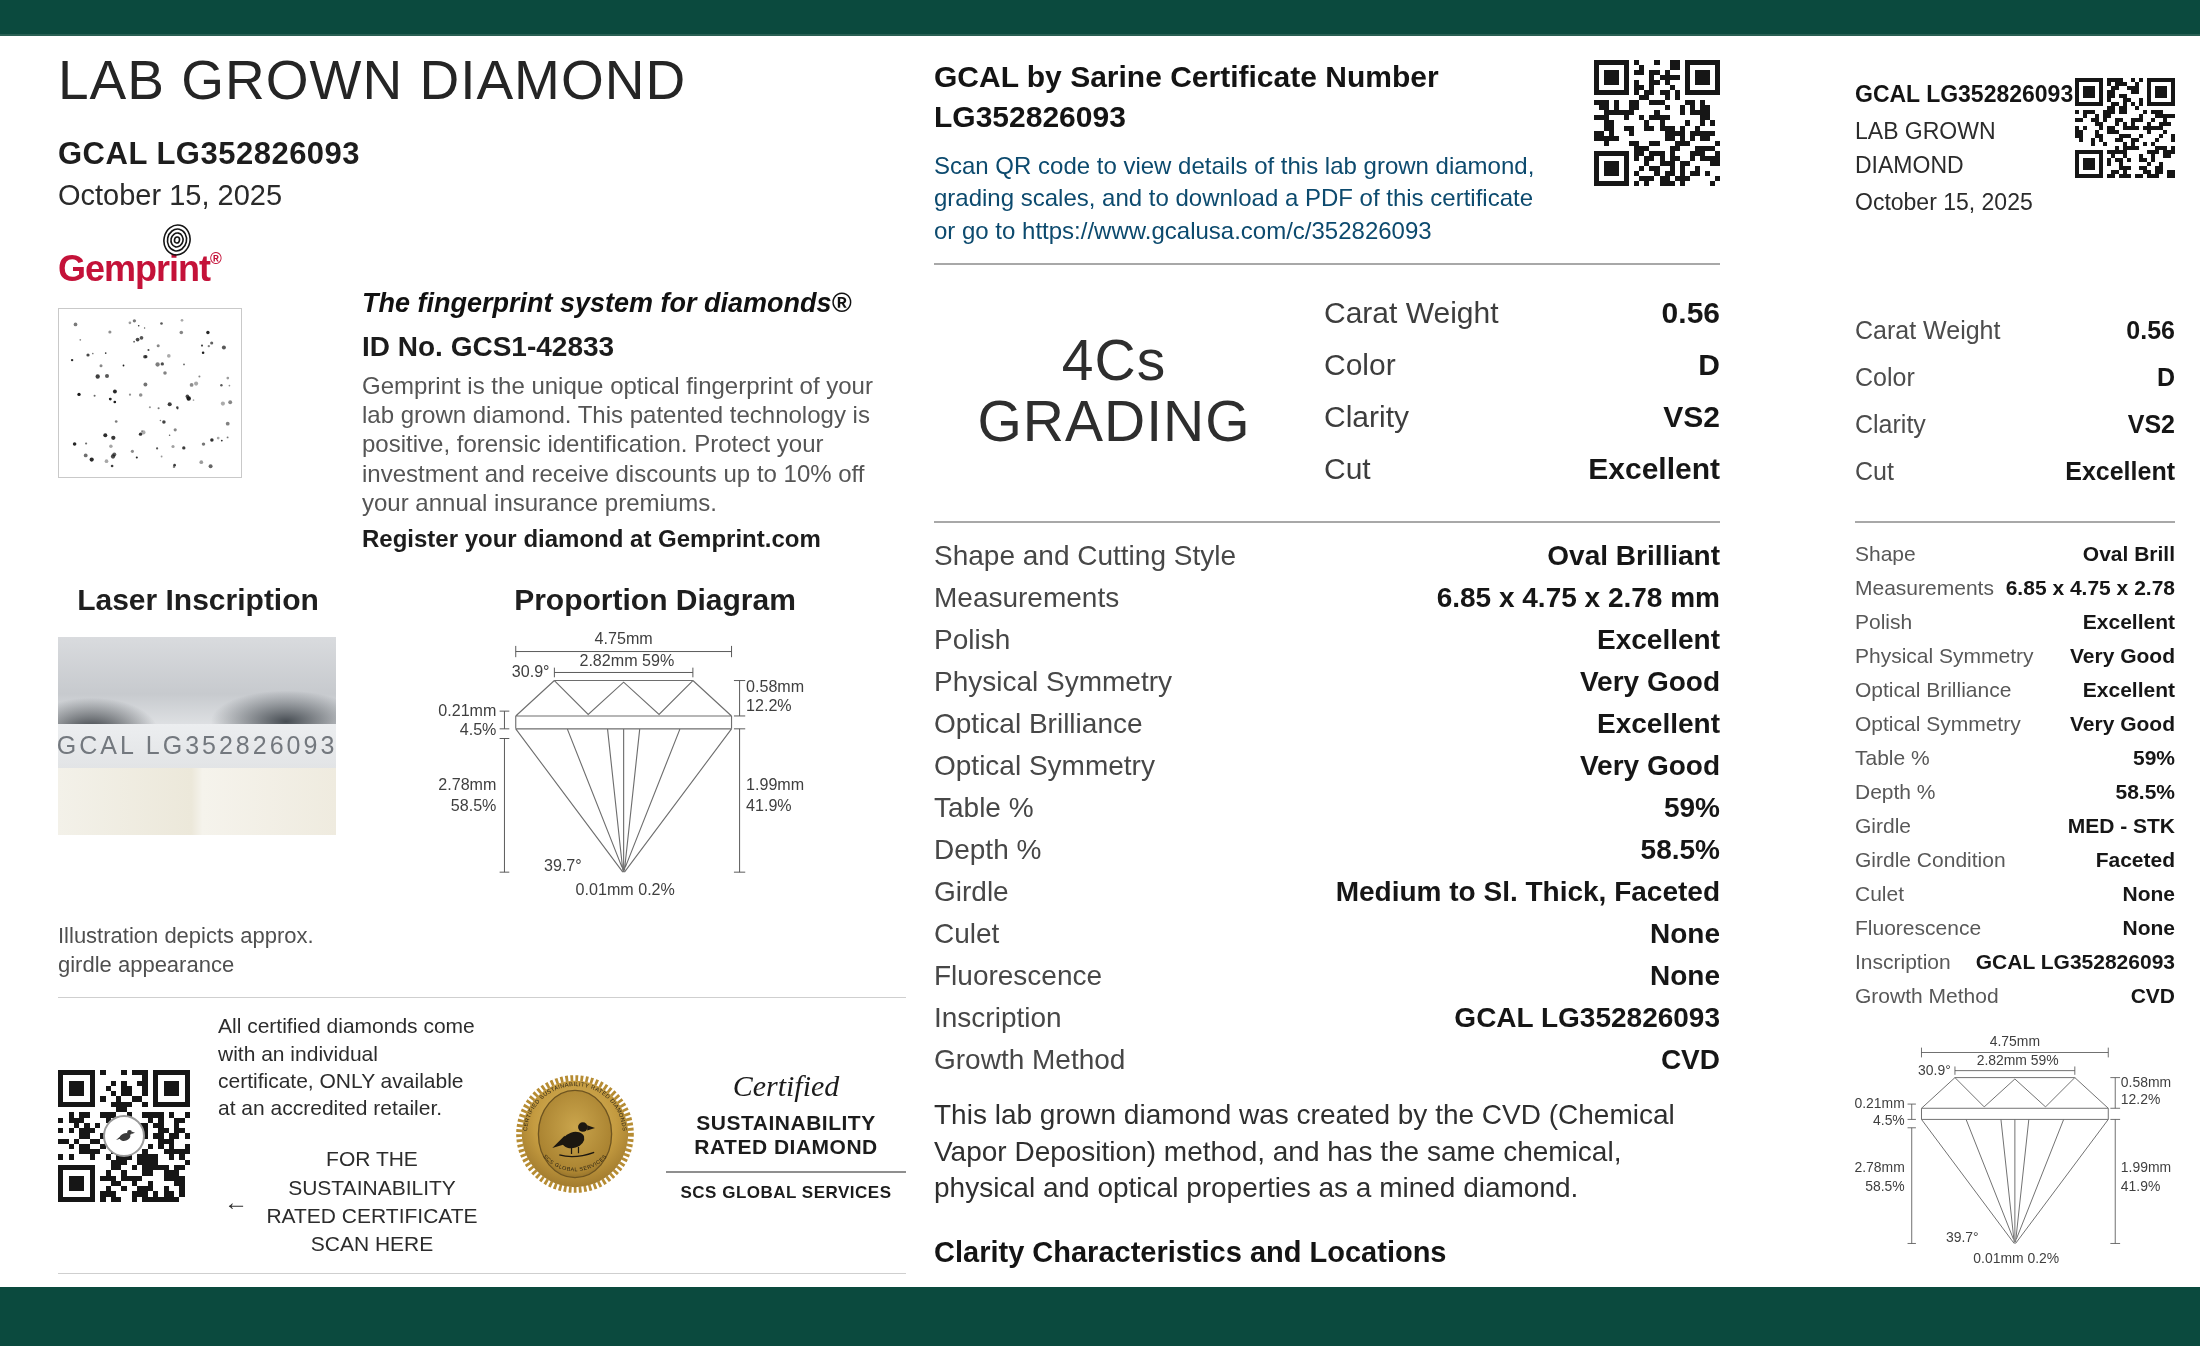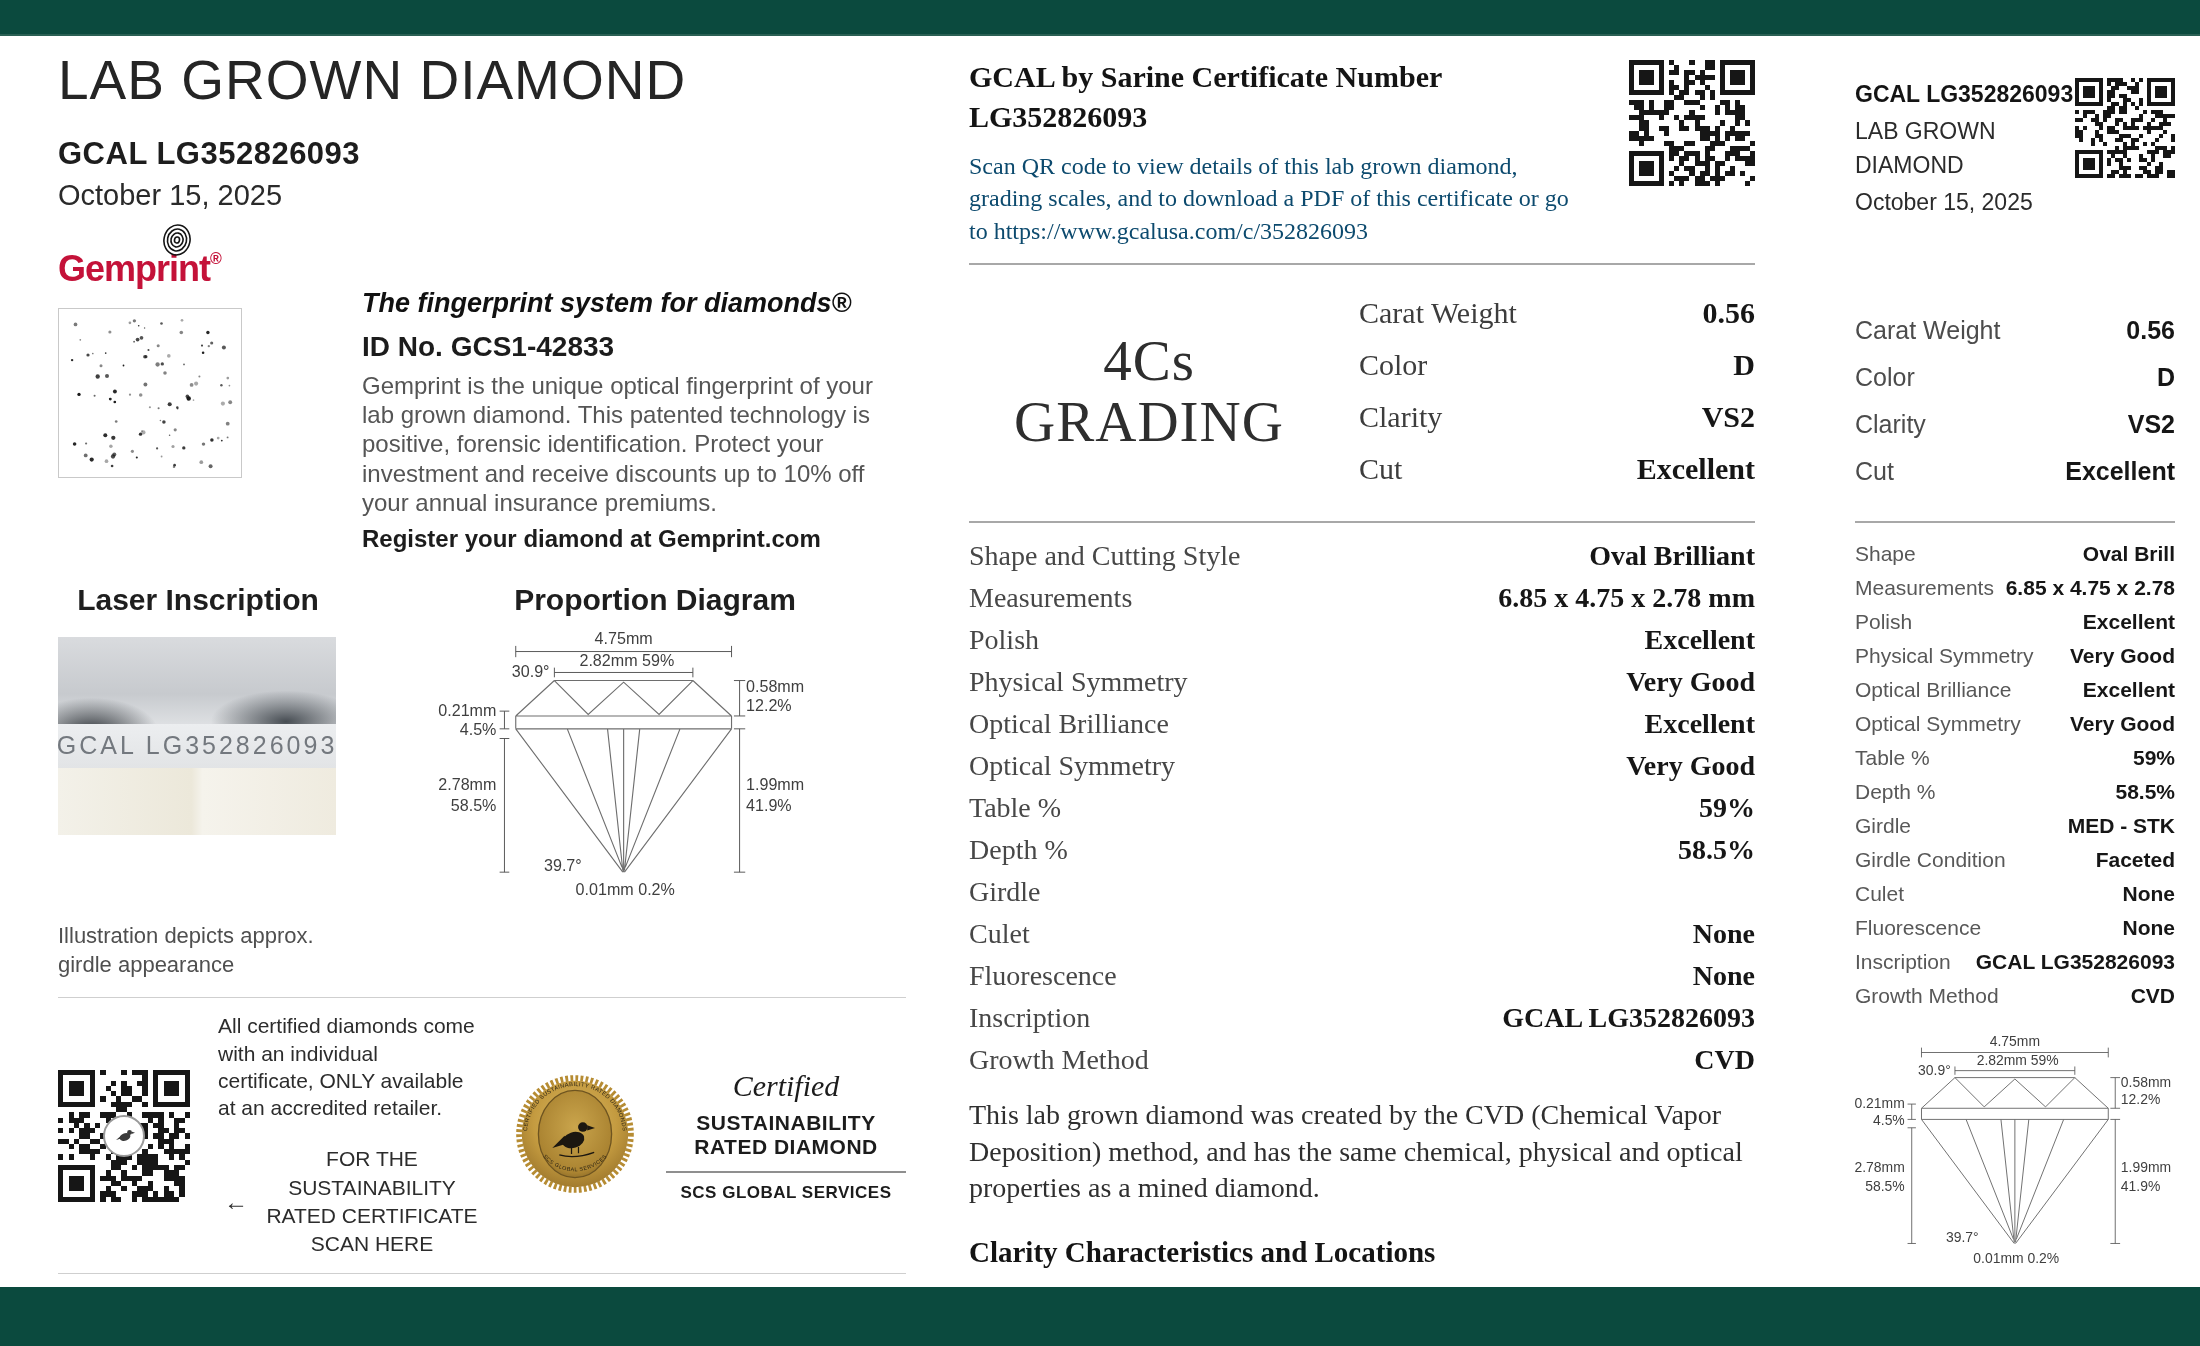--- a/index.html
+++ b/index.html
@@ -2,21 +2,21 @@
 <html><head>
 <meta charset="utf-8">
 <style>
   html,body{margin:0;padding:0;}
   body{width:2200px;height:1346px;background:#ffffff;font-family:"Liberation Sans",sans-serif;color:#222;overflow:hidden;position:relative;}
   .bar{position:absolute;left:0;width:2200px;background:var(--green,#0b4a3e);}
   .bar.top{top:0;height:34px;border-bottom:2px solid #2a6054;}
   .bar.bottom{bottom:0;height:59px;}
   .col{position:absolute;top:34px;}
   .col-left{left:58px;width:848px;}
-  .col-mid{left:969px;width:786px;font-family:Liberation Serif, serif;}
+  .col-mid{left:934px;width:786px;}
   .col-right{left:1855px;width:320px;}
   .rule{border:none;height:0;}
   .rule.light{border-top:1px solid #cfcfcf;}
   .rule.mid{border-top:2px solid #a8a8a8;}
 
   
   .page-title{margin-top:18px;font-size:55px;font-weight:300;letter-spacing:1px;color:#252525;line-height:1.05;}
   .report-number{margin-top:26px;font-size:31px;font-weight:700;color:#1d1d1d;letter-spacing:.5px;}
   .report-date{margin-top:7px;font-size:29px;color:#2a2a2a;}
   .gemprint-row{margin-top:36px;display:flex;gap:44px;}
@@ -901,20 +901,21 @@
     <div class="srow">
         <span class="sl">Table %</span>
         <span class="sv">59%</span>
       </div>
     <div class="srow">
         <span class="sl">Depth %</span>
         <span class="sv">58.5%</span>
       </div>
     <div class="srow">
         <span class="sl">Girdle</span>
+        <span class="sv">Medium to Sl. Thick, Faceted</span>
       </div>
     <div class="srow">
         <span class="sl">Culet</span>
         <span class="sv">None</span>
       </div>
     <div class="srow">
         <span class="sl">Fluorescence</span>
         <span class="sv">None</span>
       </div>
     <div class="srow">

